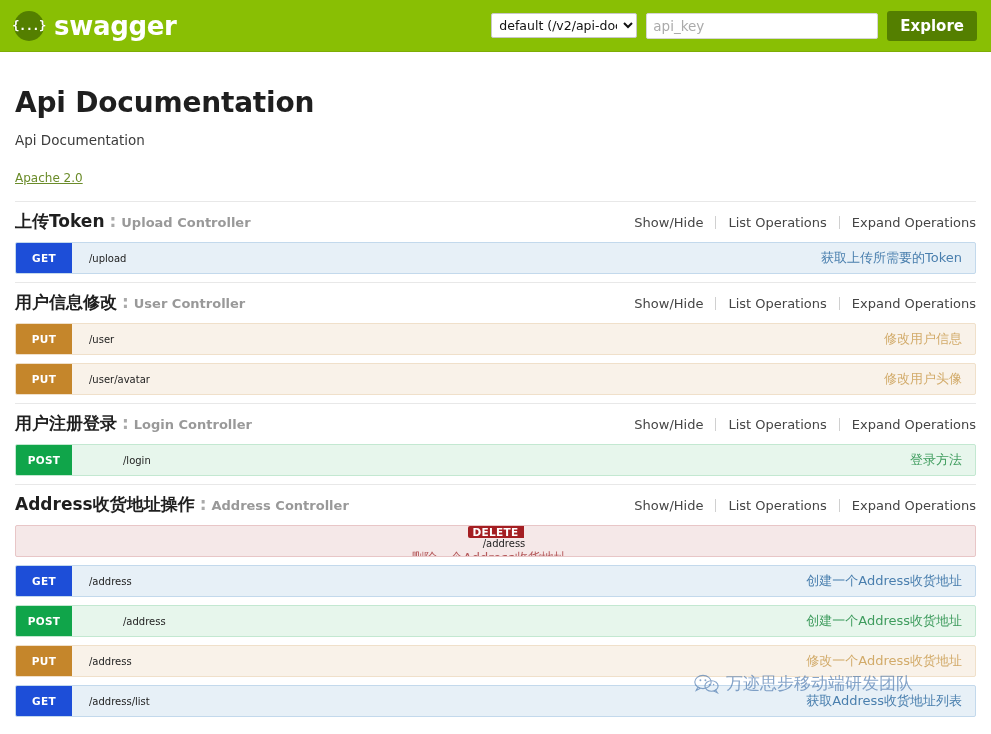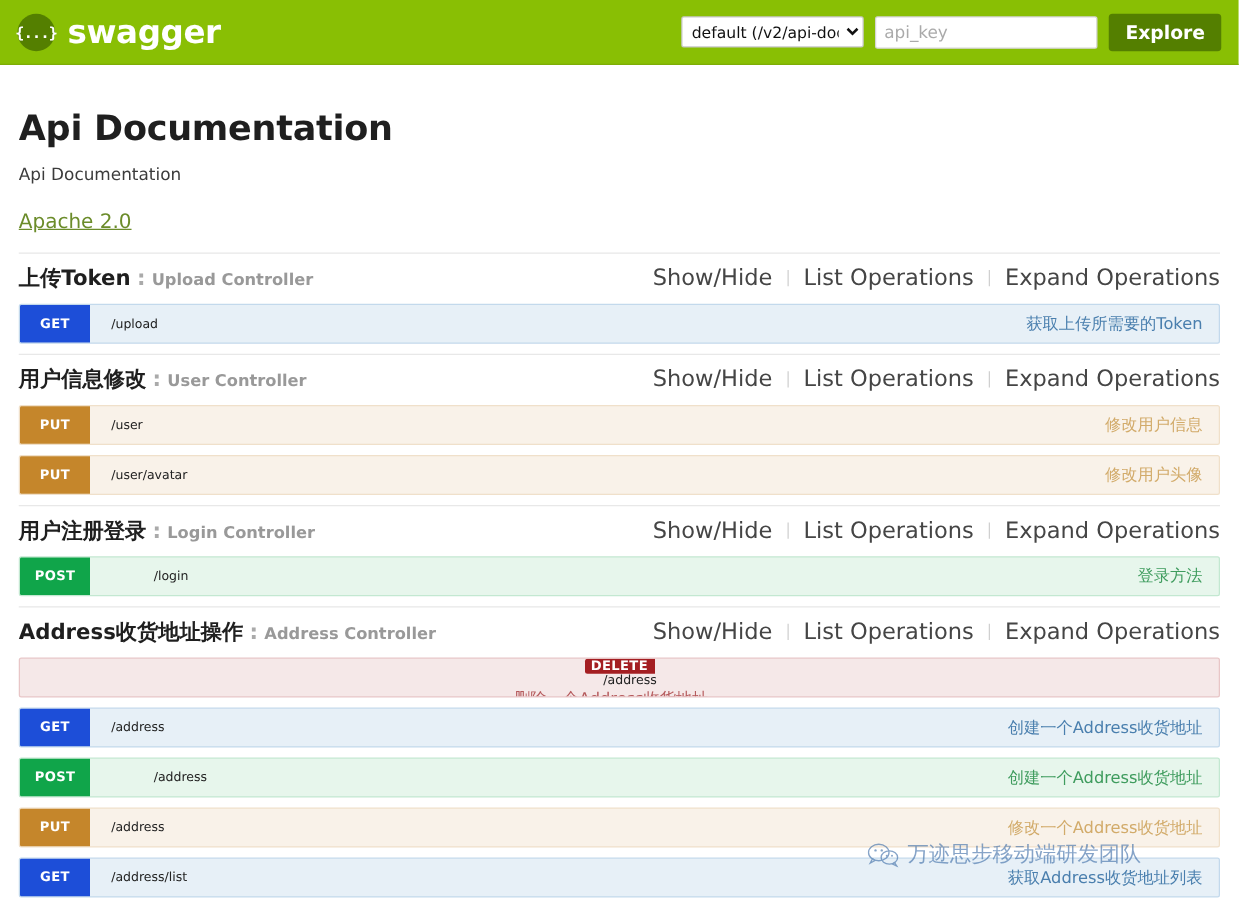--- a/index.html
+++ b/index.html
@@ -57,21 +57,21 @@
     height: 25px;
     font-size: 12.5px;
     font-family: "DejaVu Sans", "Liberation Sans", sans-serif;
     color: #111;
     background: #ffffff;
     border: 1px solid #c8c8c8;
     border-radius: 2px;
     padding: 0 3px;
   }
   #api-key-input {
-    width: 178px;
+    width: 232px;
     height: 26px;
     font-size: 13.5px;
     font-family: "DejaVu Sans", "Liberation Sans", sans-serif;
     padding: 0 6px;
     border: 1px solid #d5d5d5;
     border-radius: 2px;
     background: #ffffff;
     color: #333;
   }
   #api-key-input::placeholder { color: #aaaaaa; }
@@ -100,21 +100,21 @@
     color: #1f1f1f;
     margin: 0 0 13px 0;
     letter-spacing: -0.2px;
   }
   #api-description {
     font-size: 13.5px;
     color: #3b3b3b;
     margin: 0 0 19px 0;
   }
   #license-link {
-    font-size: 16px;
+    font-size: 12px;
     color: #6b8c2a;
     text-decoration: underline;
     display: inline-block;
     margin-bottom: 16px;
   }
 
   
   .resource { margin-bottom: 0; }
   .resource-head {
     display: flex;
@@ -136,21 +136,21 @@
   }
   .resource-subtitle {
     font-size: 13px;
     font-weight: bold;
     color: #999999;
   }
   .resource-options {
     margin-left: auto;
     display: flex;
     align-items: center;
-    font-size: 18px;
+    font-size: 13px;
   }
   .resource-options a {
     color: #454545;
     text-decoration: none;
     padding: 0 12px;
     cursor: pointer;
   }
   .resource-options a:last-child { padding-right: 0; }
   .opt-divider {
     width: 1px;

